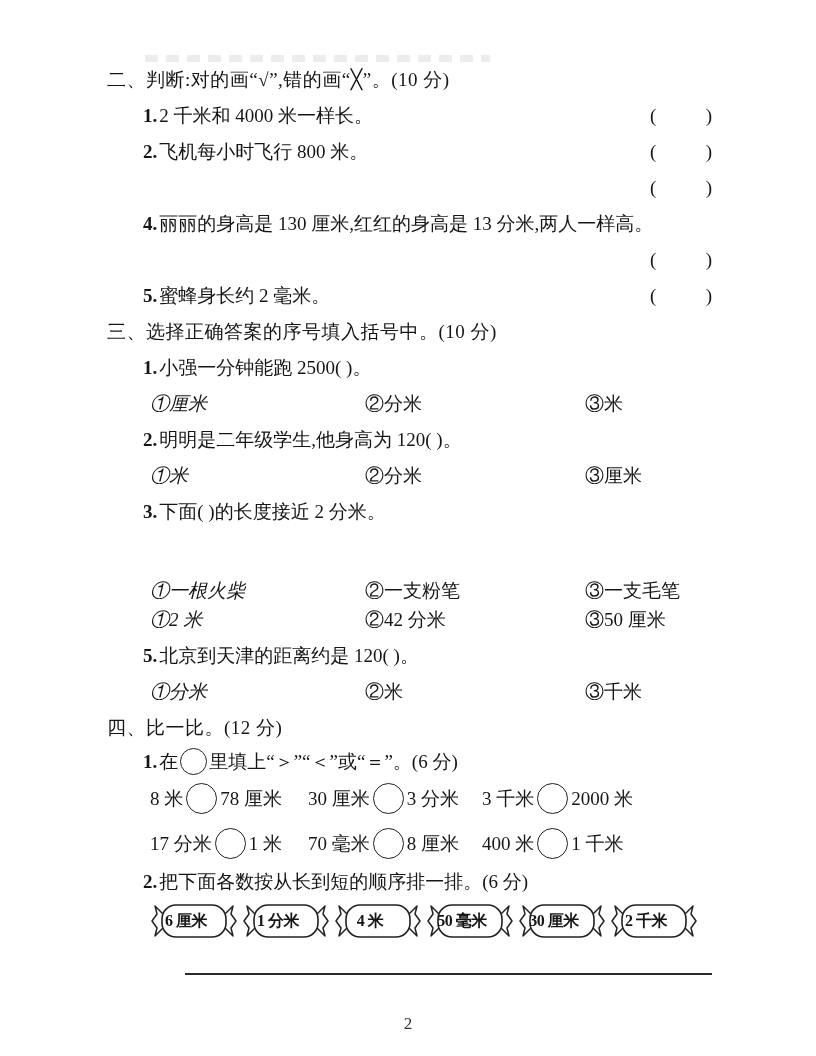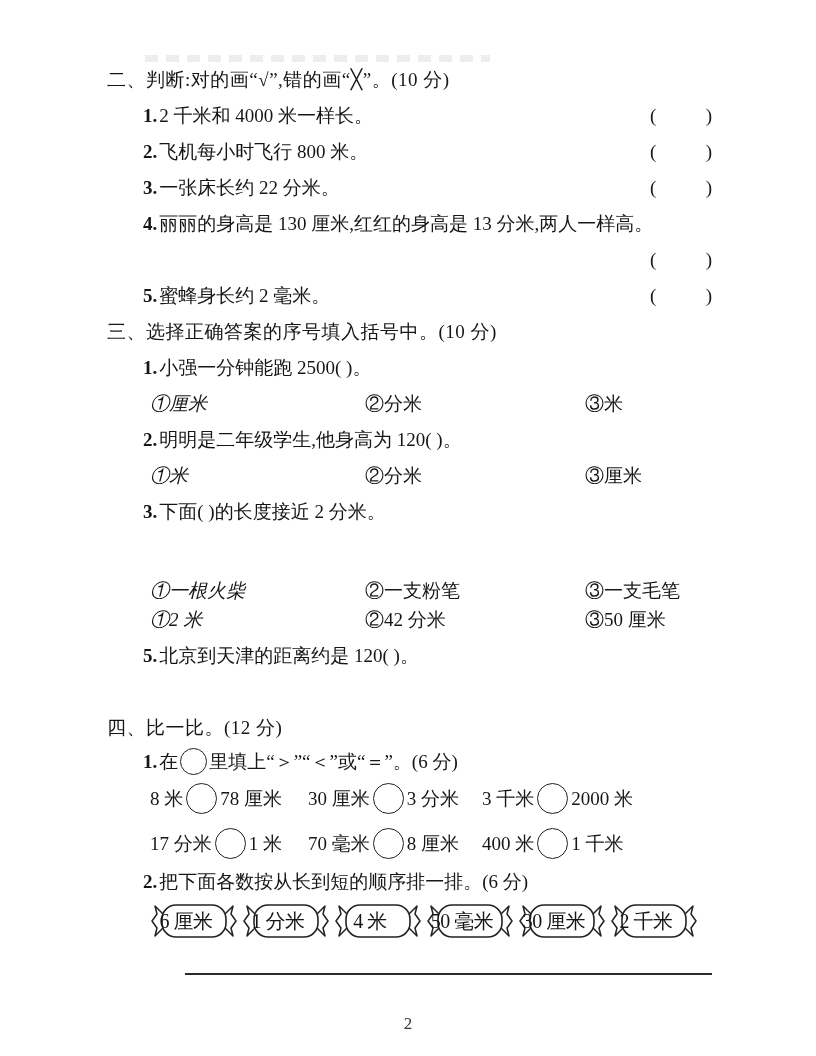--- a/index.html
+++ b/index.html
@@ -48,21 +48,21 @@
   }
   .circle.small { width: 27px; height: 27px; vertical-align: -7px; margin: 0 2px; }
 
   
   .candyrow { position: absolute; top: 900px; left: 150px; display: flex; gap: 4px; }
   .candy { position: relative; width: 88px; height: 42px; }
   .candy svg { position: absolute; inset: 0; }
   .candy-label {
     position: absolute; left: 12px; top: 4px; width: 48px; height: 34px;
     display: flex; align-items: center; justify-content: center;
-    font-size: 20px; letter-spacing: -0.5px; white-space: nowrap;
+    font-size: 16px; letter-spacing: -0.5px; white-space: nowrap; font-weight: bold;
   }
 
   .answer-line {
     position: absolute; top: 973px; left: 185px; width: 527px;
     border-top: 2px solid #2a2a2a;
   }
   .page-number {
     position: absolute; top: 1014px; left: 0; width: 100%;
     text-align: center; font-size: 17px; color: #333;
   }
@@ -85,23 +85,20 @@
   </div>
 
   <div class="abs" style="top:140px; left:143px;">
     <span class="no">2.</span><span>飞机每小时飞行 800 米。</span>
   </div>
   <div class="bracket" style="top:140px;">
     <span>(</span>
       <span>)</span>
   </div>
 
-  <div class="abs" style="top:176px; left:143px;">
-    <span class="no">3.</span><span>一张床长约 22 分米。</span>
-  </div>
   <div class="bracket" style="top:176px;">
     <span>(</span>
       <span>)</span>
   </div>
 
   <div class="abs" style="top:212px; left:143px;">
     <span class="no">4.</span><span>丽丽的身高是 130 厘米,红红的身高是 13 分米,两人一样高。</span>
   </div>
   <div class="bracket" style="top:248px;">
     <span>(</span>
@@ -139,20 +136,23 @@
     <span class="opt1">①一根火柴</span><span class="opt2">②一支粉笔</span><span>③一支毛笔</span>
   </div>
 
   <div class="optrow" style="top:608px;">
     <span class="opt1">①2 米</span><span class="opt2">②42 分米</span><span>③50 厘米</span>
   </div>
 
   <div class="abs" style="top:644px; left:143px;">
     <span class="no">5.</span><span>北京到天津的距离约是 120(  )。</span>
   </div>
+  <div class="optrow" style="top:680px;">
+    <span class="opt1">①分米</span><span class="opt2">②米</span><span>③千米</span>
+  </div>
 
   <div class="abs heading" style="top:716px; left:107px;">四、比一比。(12 分)</div>
 
   <div class="abs" style="top:747px; left:143px; line-height:30px;">
     <span class="no">1.</span><span>在</span><span class="circle small"></span><span>里填上“＞”“＜”或“＝”。(6 分)</span>
   </div>
 
   <div class="cmprow" style="top:782px;">
     <span class="grp1"><span>8 米</span><span class="circle"></span><span>78 厘米</span></span><span class="grp2"><span>30 厘米</span><span class="circle"></span><span>3 分米</span></span><span><span>3 千米</span><span class="circle"></span><span>2000 米</span></span>
   </div>

